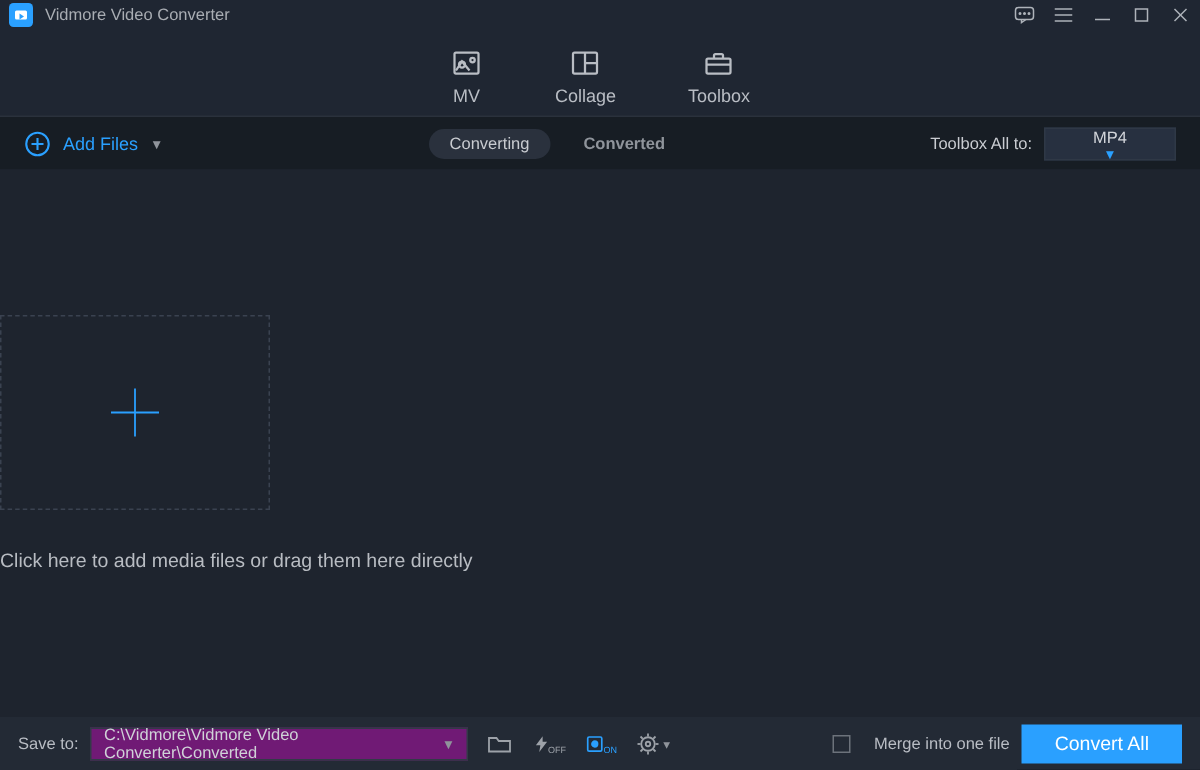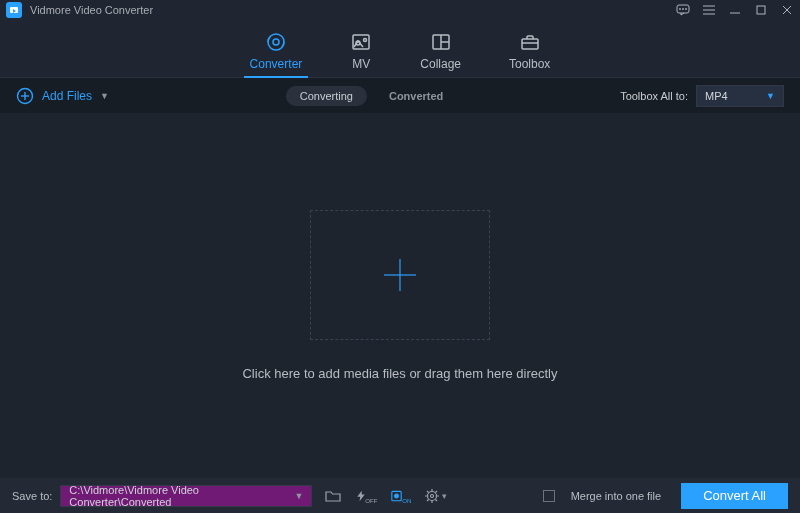--- a/index.html
+++ b/index.html
@@ -21,36 +21,36 @@
   .tab.active::after { content:""; position:absolute; bottom:-1px; left:-6px; right:-6px; height:2px; background:#2aa0ff; }
 
   
   .subbar { height: 35px; display:flex; align-items:center; padding: 12px 16px; background: rgba(0,0,0,0.08); }
   .addfiles { display:flex; align-items:center; gap:8px; color:#2aa0ff; font-size:12px; cursor:pointer; }
   .subspacer { flex:1; }
   .statusTabs { display:flex; align-items:center; gap:22px; font-size:11px; }
   .pill { background:#2a313d; padding:4px 14px; border-radius:11px; cursor:pointer; }
   .statusTabs .plain { color:#8f949b; cursor:pointer;font-weight:bold; }
   .convertall { display:flex; align-items:center; gap:8px; font-size:11px; margin-left:auto; }
-  .format-select { background:#273040; border:1px solid #2f3846; height:22px; min-width:88px; display:flex; align-items:center; padding:0 8px; font-size:11px; cursor:pointer; justify-content:space-between; color:#d2d5da; }
-
-  
-  .dropzone-wrap { flex:1; display:flex; flex-direction:column; align-items:center; justify-content:center; gap:26px; }
+  .format-select { background:#273040; border:1px solid #2f3846; height:22px; min-width:88px; display:flex; align-items:center; padding:0 8px; font-size:11px; cursor:pointer; justify-content:space-between; color:#d2d5da;flex-direction:column; }
+
+  
+  .dropzone-wrap { flex:1; display:flex; flex-direction:column; align-items:flex-start; justify-content:center; gap:26px; }
   .dropzone { width:180px; height:130px; border:1px dashed #3a4250; display:flex; align-items:center; justify-content:center; cursor:pointer; }
   .plus-svg { stroke:#2aa0ff; }
   .drop-hint { font-size:13px; color:#b8bcc2; }
 
   
   .bottombar { height:35px; display:flex; align-items:center; padding:0 12px; gap:8px; background:#232a35; font-size:11px; color:#b9bdc4; }
   .saveto-label { white-space:nowrap; }
   .path-input { flex:0 0 252px; background:#701a75; border:1px solid #323a47; height:22px; display:flex; align-items:center; padding:0 8px; color:#cfd2d7; justify-content:space-between; cursor:pointer; }
   .iconbtn { width:26px; height:22px; display:flex; align-items:center; justify-content:center; background:transparent; border:1px solid transparent; cursor:pointer; color:#9da2a9; }
   .merge { display:flex; align-items:flex-start; gap:16px; margin-left:auto; cursor:pointer; }
   .merge .chk { width:12px; height:12px; border:1px solid #6c727b; }
-  .convertbtn { background:#2aa0ff; color:#fff; height:26px; padding:0 22px; display:flex; align-items:center; font-size:13px; border:none; cursor:pointer; margin-left:12px; }
+  .convertbtn { background:#2aa0ff; color:#fff; height:26px; padding:0 22px; display:flex; align-items:center; font-size:13px; border:none; cursor:pointer; margin-left:0; }
 
   .chev { font-size:9px; color:#8f949b; }
   svg { display:block; }
 </style>
 </head>
 <body>
 <div class="app">
 
   <div class="titlebar">
     <div class="logo">
@@ -91,31 +91,20 @@
       <span>
           <svg width="12" height="12" viewBox="0 0 12 12" stroke="#aeb3ba" stroke-width="1">
             <line x1="2" y1="2" x2="10" y2="10"></line>
             <line x1="10" y1="2" x2="2" y2="10"></line>
           </svg>
         </span>
     </div>
   </div>
 
   <div class="maintabs">
-    <div class="tab active">
-      <div class="ticon">
-        <svg width="22" height="22" viewBox="0 0 22 22" fill="none" stroke="#2aa0ff" stroke-width="1.5">
-            <circle cx="11" cy="11" r="8"></circle>
-            <circle cx="11" cy="11" r="3"></circle>
-            <path d="M3 11 a8 8 0 0 1 2 -5"></path>
-            <path d="M19 11 a8 8 0 0 1 -2 5"></path>
-          </svg>
-      </div>
-      <span>Converter</span>
-    </div>
     <div class="tab">
       <div class="ticon">
         <svg width="22" height="22" viewBox="0 0 22 22" fill="none" stroke="#b9bdc4" stroke-width="1.5">
             <rect x="3" y="4" width="16" height="14" rx="1"></rect>
             <circle cx="8" cy="12" r="2"></circle>
             <path d="M4 16 L8 10 L13 16"></path>
             <circle cx="15" cy="9" r="1.5"></circle>
           </svg>
       </div>
       <span>MV</span>

